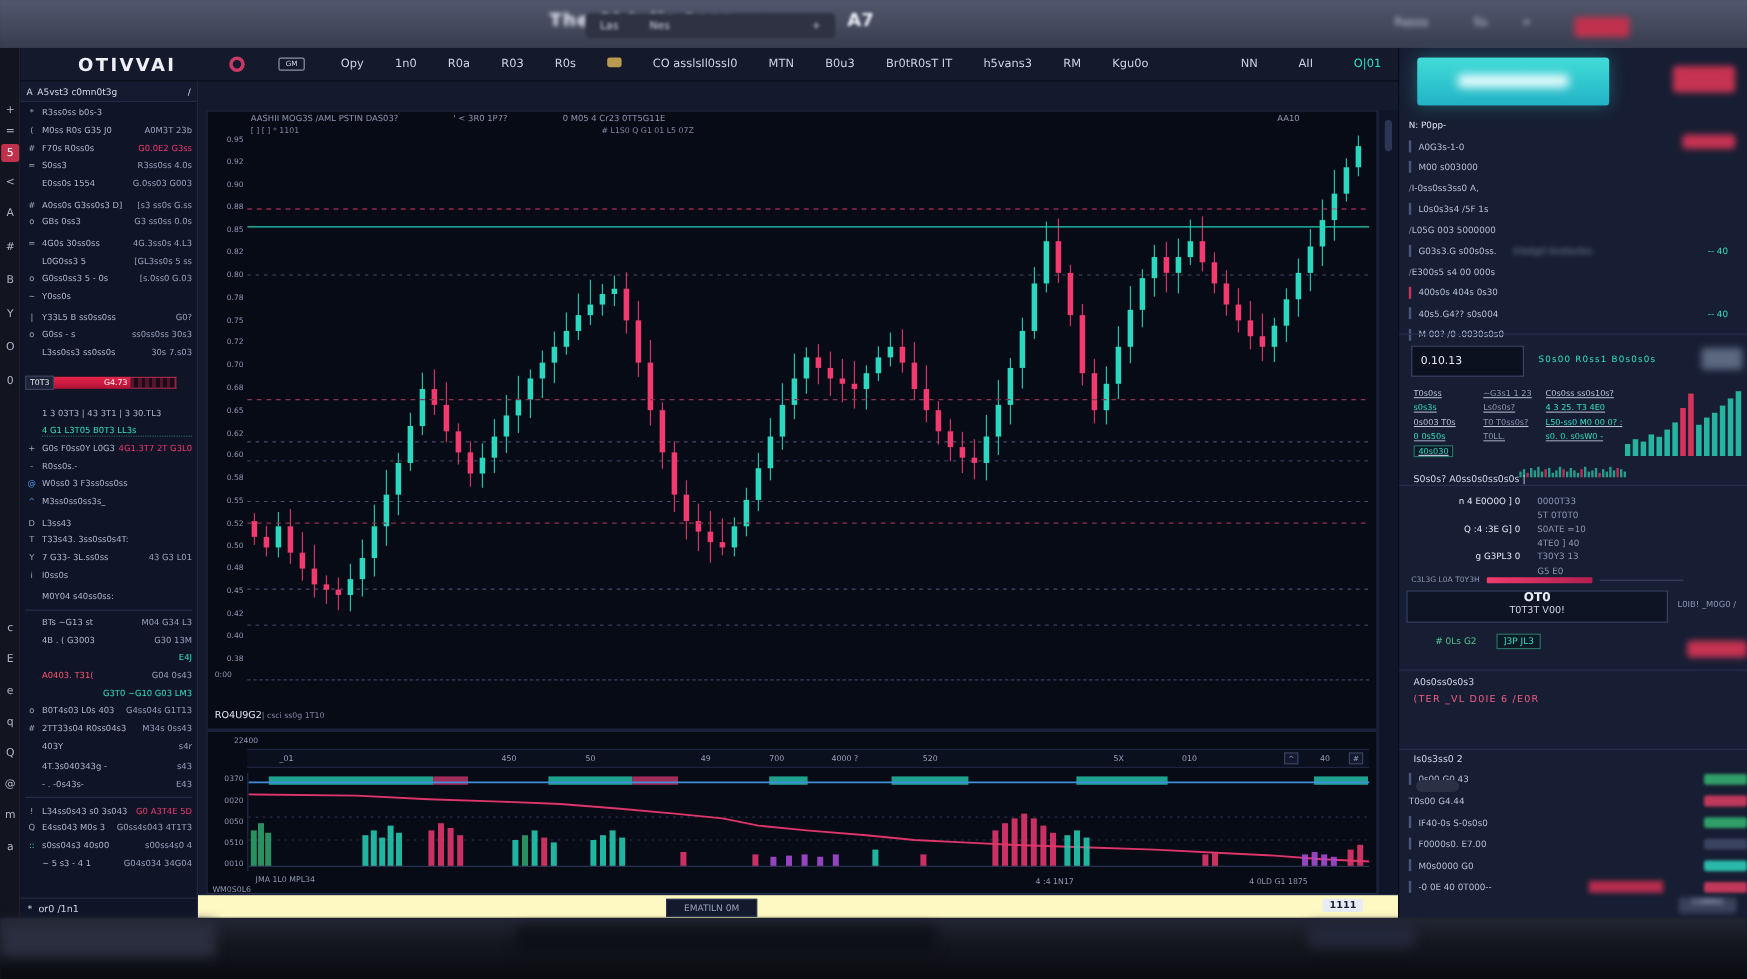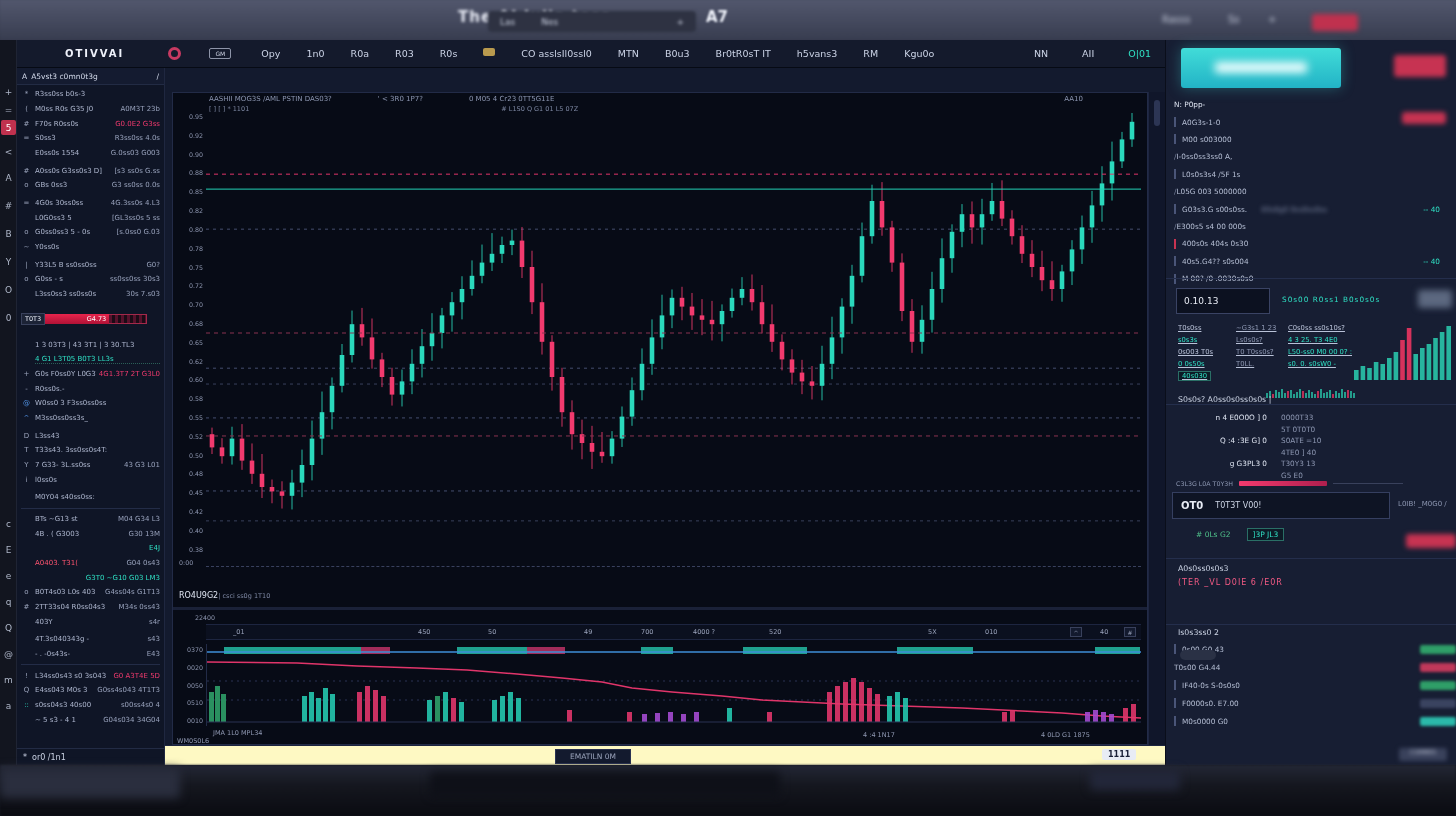--- a/index.html
+++ b/index.html
@@ -24,21 +24,21 @@
   
   #app{left:0;top:40px;width:1165px;height:725px;background:var(--appbg);border-right:1px solid #060912;}
   
   #strip{left:0;top:0;width:17px;height:725px;background:#12151f;border-right:1px solid #1f2434;}
   .strip-ic{position:absolute;left:1px;width:15px;height:15px;font-size:9px;color:#aeb6c8;display:flex;
     align-items:center;justify-content:center;border-radius:2px;}
   .strip-red{background:#c0314e;color:#fff;}
   
   #toolbar{left:17px;top:0;width:1148px;height:28px;background:#141a2c;border-bottom:1px solid #060a14;
     display:flex;align-items:center;font-size:9.5px;color:#cbd3e6;}
-  #logo{font-size:10px;font-weight:bold;letter-spacing:2px;color:#eef1fa;margin:0 44px 0 48px;}
+  #logo{font-size:15px;font-weight:bold;letter-spacing:2px;color:#eef1fa;margin:0 44px 0 48px;}
   .tb-pink{width:13px;height:13px;border-radius:50%;border:3px solid #c73a62;margin-right:28px;}
   .tb-chip{width:22px;height:11px;border:1px solid #8d94a8;border-radius:2px;font-size:6px;display:flex;
     align-items:center;justify-content:center;color:#cdd3e4;margin-right:30px;}
   .tb-it{margin-right:26px;white-space:nowrap;filter:blur(.4px);}
   .tb-gold{width:12px;height:8px;background:#b99a4e;border-radius:2px;margin-right:26px;}
   .tb-right{margin-left:auto;display:flex;gap:34px;align-items:center;margin-right:14px;filter:blur(.4px);}
   
   #watchlist{left:17px;top:28px;width:148px;height:697px;background:#0f1526;border-right:1px solid #1f2740;
     display:flex;flex-direction:column;}
   #wl-head{height:17px;border-bottom:1px solid #222b44;display:flex;align-items:center;padding:0 5px;
@@ -112,21 +112,21 @@
   #rp-hist{position:absolute;left:188px;top:282px;}
   #rp-mini{position:absolute;left:100px;top:346px;}
   #rp-stats{position:absolute;left:10px;top:372px;width:270px;font-size:7.3px;}
   .rp-srow{display:flex;height:11.5px;align-items:center;}
   .rp-sl{width:105px;text-align:right;padding-right:14px;color:#a9b3ca;}
   .rp-sr{color:#8d97b2;}
   #rp-bar-row{position:absolute;left:10px;top:440px;display:flex;align-items:center;gap:6px;font-size:6.3px;color:#8d97b2;}
   #rp-bar-row .pbar{width:88px;height:5px;background:linear-gradient(90deg,#f23a6e,#b01f4e);border-radius:1px;}
   #rp-bar-row .tail{width:70px;height:1px;background:#39415c;}
   #rp-box{position:absolute;left:6px;top:452px;width:218px;height:27px;border:1px solid #353f60;background:#0e1424;
-    display:flex;align-items:center;gap:12px;padding:0 8px;font-size:8px;color:#cdd5e6;}
+    display:flex;align-items:center;padding:0 8px;font-size:8px;color:#cdd5e6;flex-direction:column;}
   #rp-box .big{font-size:10px;font-weight:bold;color:#e8ecf5;}
   #rp-box-r{position:absolute;left:232px;top:460px;font-size:7px;color:#8d97b2;}
   #rp-chips{position:absolute;left:30px;top:488px;display:flex;gap:16px;align-items:center;font-size:7.5px;}
   #rp-chips .cbx{border:1px solid #2a6f66;color:var(--teal);padding:1px 5px;background:#0d1a26;}
   .rp-sec-h{position:absolute;left:12px;font-size:7.8px;color:#cdd5e6;}
   #rp-pinkline{position:absolute;left:12px;top:538px;font-size:8px;color:#f25a84;letter-spacing:1px;}
   #rp-intervals{position:absolute;left:8px;top:600px;width:276px;}
   .rp-irow{display:flex;align-items:center;height:18px;font-size:7.3px;color:#b6bfd5;position:relative;}
   .pill{position:absolute;left:246px;width:36px;height:9px;border-radius:2px;filter:blur(1.5px);}
   .pill.g{background:#2f9e68;} .pill.r{background:#c0385a;} .pill.t{background:#2bb9aa;} .pill.d{background:#3a4360;}
@@ -970,20 +970,26 @@
         <div class="rp-irow">
           <span class="rp-acc"></span>
           <span>F0000s0. E7.00</span>
           <span class="pill d"></span>
         </div>
         <div class="rp-irow">
           <span class="rp-acc"></span>
           <span>M0s0000 G0</span>
           <span class="pill t"></span>
         </div>
+        <div class="rp-irow">
+          <span class="rp-acc"></span>
+          <span>-0 0E 40 0T000--</span>
+          <span class="redbox"></span>
+          <span class="pill r"></span>
+        </div>
       </div>
     <div id="rp-darkpill"></div>
     <div id="rp-cmm">C1MM0S</div>
   </div>
 
   <div id="dock" class="abs"></div>
   <div class="dock-blob abs" style="left:0;top:768px;width:180px;height:30px;background:#2a2e3e"></div>
   <div class="dock-blob abs" style="left:430px;top:772px;width:350px;height:24px;background:#0e1018"></div>
   <div class="dock-blob abs" style="left:1090px;top:770px;width:90px;height:20px;background:#23273a"></div>
 

